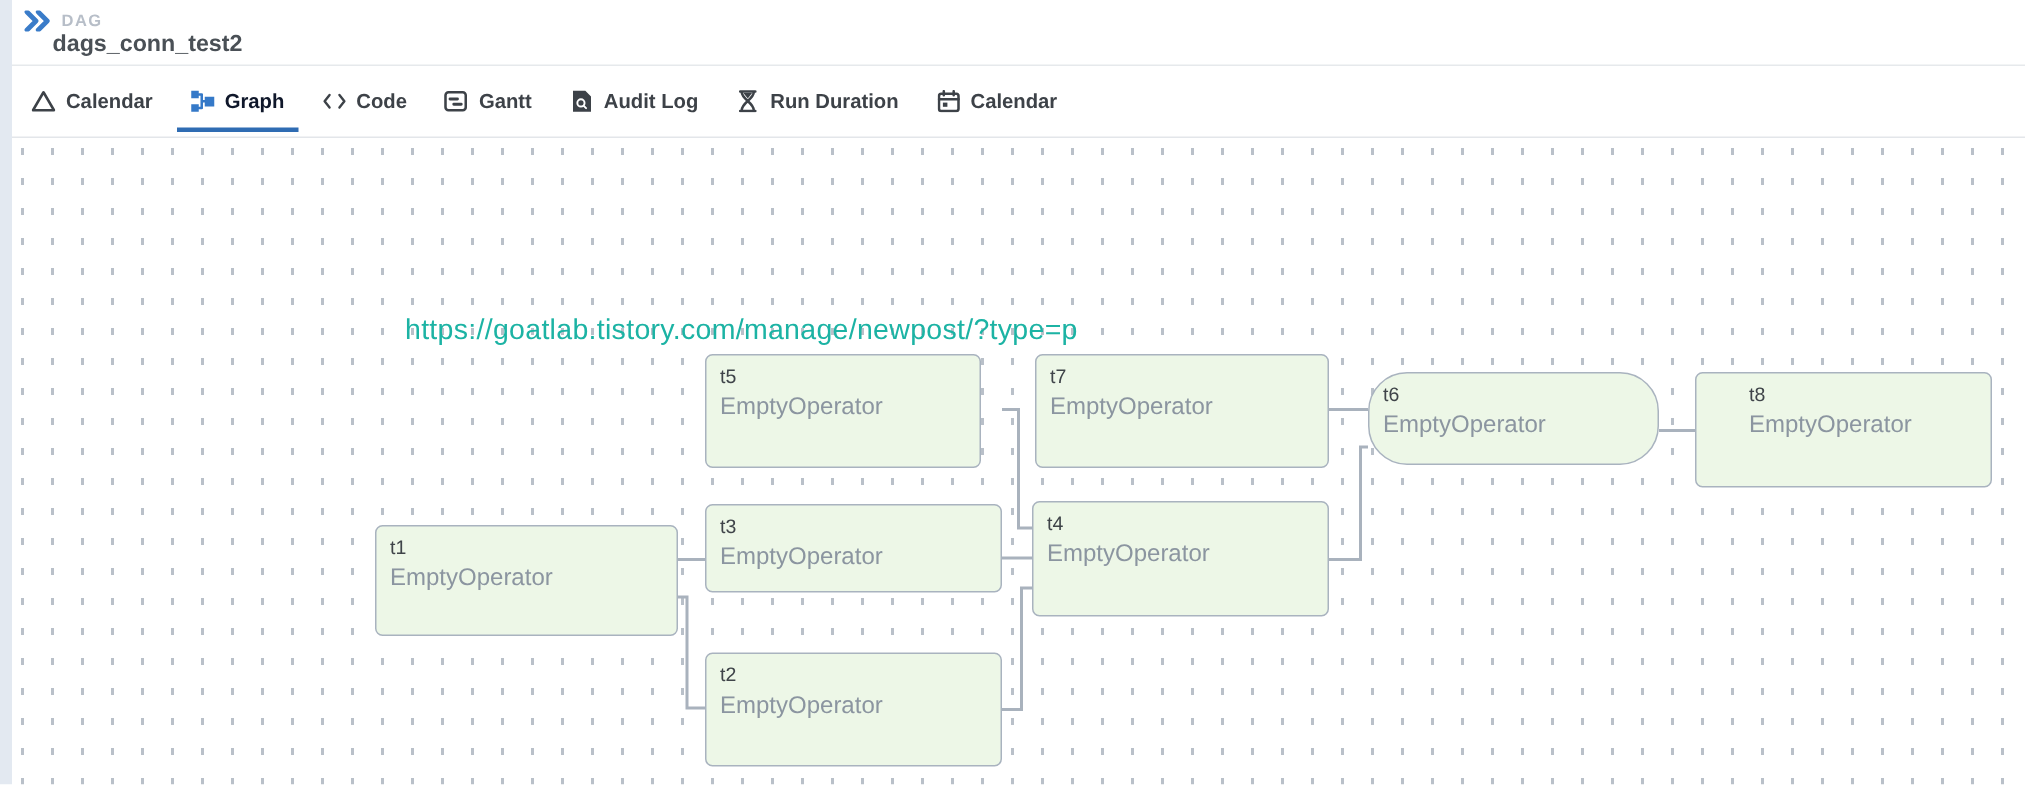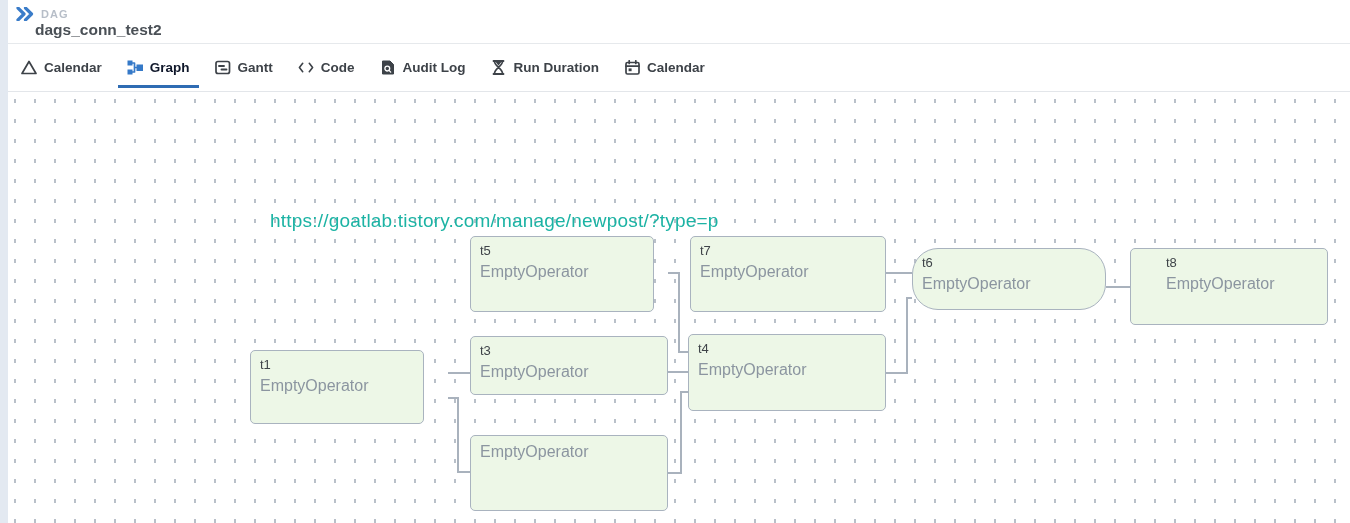--- a/index.html
+++ b/index.html
@@ -81,35 +81,35 @@
             <rect x="0.5" y="0.5" width="5" height="5" fill="#3579c8"></rect>
             <rect x="0.5" y="9.5" width="5" height="5" fill="#3579c8"></rect>
             <rect x="9.5" y="4.5" width="6.5" height="6.5" fill="#3579c8"></rect>
             <path d="M5.5 3 H7.5 V12 H5.5 M7.5 7.5 H9.5" fill="none" stroke="#3579c8" stroke-width="1.7" stroke-linecap="round" stroke-linejoin="round"></path>
           </svg>
         </span>
         <span class="tab-label">Graph</span>
       </div>
       <div class="tab">
         <span class="tab-icon">
+          <svg width="17" height="13" viewBox="0 0 17 13">
+            <path d="M5 2 L1.5 6.5 L5 11" fill="none" stroke="#3d4248" stroke-width="1.7" stroke-linecap="round" stroke-linejoin="round"></path>
+            <path d="M12 2 L15.5 6.5 L12 11" fill="none" stroke="#3d4248" stroke-width="1.7" stroke-linecap="round" stroke-linejoin="round"></path>
+          </svg>
+        </span>
+        <span class="tab-label">Code</span>
+      </div>
+      <div class="tab">
+        <span class="tab-icon">
           <svg width="16" height="15" viewBox="0 0 16 15">
             <rect x="1" y="1.5" width="13.5" height="12" rx="2" fill="none" stroke="#3d4248" stroke-width="1.7" stroke-linecap="round" stroke-linejoin="round"></rect>
             <path d="M4 6 H9 M6.5 9.5 H11.5" stroke="#3d4248" stroke-width="1.9" stroke-linecap="round"></path>
           </svg>
         </span>
         <span class="tab-label">Gantt</span>
-      </div>
-      <div class="tab">
-        <span class="tab-icon">
-          <svg width="17" height="13" viewBox="0 0 17 13">
-            <path d="M5 2 L1.5 6.5 L5 11" fill="none" stroke="#3d4248" stroke-width="1.7" stroke-linecap="round" stroke-linejoin="round"></path>
-            <path d="M12 2 L15.5 6.5 L12 11" fill="none" stroke="#3d4248" stroke-width="1.7" stroke-linecap="round" stroke-linejoin="round"></path>
-          </svg>
-        </span>
-        <span class="tab-label">Code</span>
       </div>
       <div class="tab">
         <span class="tab-icon">
           <svg width="14" height="15" viewBox="0 0 14 15">
             <path d="M1.5 1 H9 L12.5 4.5 V14 H1.5 Z" fill="#3d4248" stroke="#3d4248"></path>
             <circle cx="6.3" cy="8.6" r="2.4" fill="none" stroke="#ffffff" stroke-width="1.3"></circle>
             <path d="M8 10.4 L9.7 12.1" stroke="#ffffff" stroke-width="1.3" stroke-linecap="round"></path>
           </svg>
         </span>
         <span class="tab-label">Audit Log</span>
@@ -141,25 +141,26 @@
         <polyline points="440,281 462,281" fill="none" stroke="#a9b2bd" stroke-width="2"></polyline>
         <polyline points="440,306 450,306 450,380 462,380" fill="none" stroke="#a9b2bd" stroke-width="2"></polyline>
         <polyline points="660,181 671,181 671,260 680,260" fill="none" stroke="#a9b2bd" stroke-width="2"></polyline>
         <polyline points="660,280 680,280" fill="none" stroke="#a9b2bd" stroke-width="2"></polyline>
         <polyline points="660,381 673,381 673,300 680,300" fill="none" stroke="#a9b2bd" stroke-width="2"></polyline>
         <polyline points="878,181 904,181" fill="none" stroke="#a9b2bd" stroke-width="2"></polyline>
         <polyline points="878,281 899,281 899,206 904,206" fill="none" stroke="#a9b2bd" stroke-width="2"></polyline>
         <polyline points="1098,195 1122,195" fill="none" stroke="#a9b2bd" stroke-width="2"></polyline>
       </svg>
     <div class="watermark" id="watermark" style="left: 262px; top: 118px;">https://goatlab.tistory.com/manage/newpost/?type=p</div>
-  <div class="node" style="left: 242px; top: 258px; width: 174px; height: 74px;">
+  <div class="node" style="left: 242px; top: 258px; width: 202px; height: 74px;">
         <div class="node-id">t1</div>
         <div class="node-op">EmptyOperator</div>
       </div>
       <div class="node" style="left: 462px; top: 343px; width: 198px; height: 76px;">
+        <div class="node-id">t2</div>
         <div class="node-op">EmptyOperator</div>
       </div>
       <div class="node" style="left: 462px; top: 244px; width: 198px; height: 59px;">
         <div class="node-id">t3</div>
         <div class="node-op">EmptyOperator</div>
       </div>
       <div class="node" style="left: 680px; top: 242px; width: 198px; height: 77px;">
         <div class="node-id">t4</div>
         <div class="node-op">EmptyOperator</div>
       </div>

